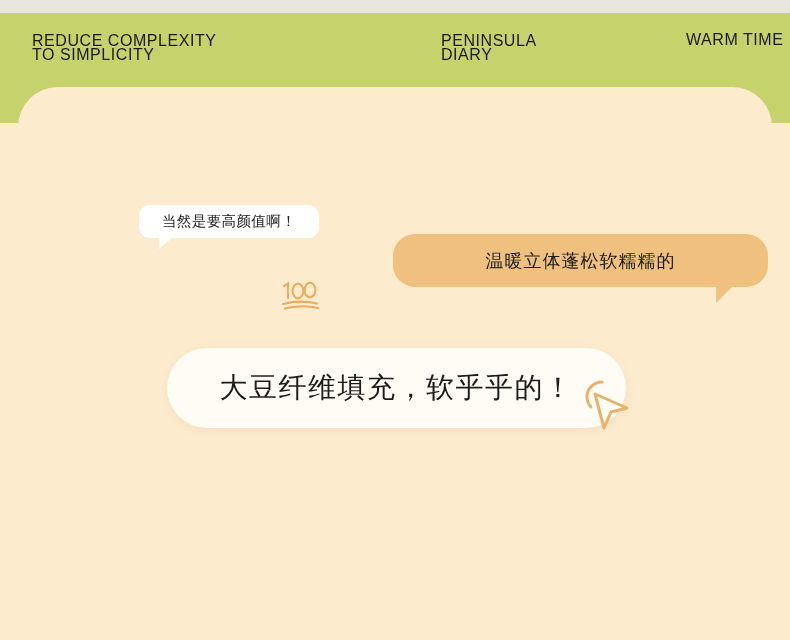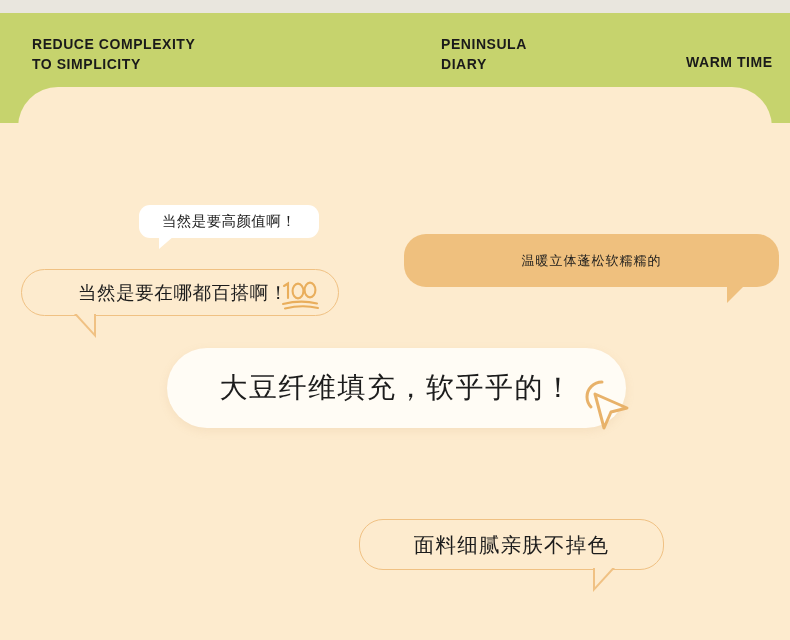--- a/index.html
+++ b/index.html
@@ -34,29 +34,29 @@
     left: 0; top: 13px;
     width: 790px;
     height: 110px;
     background: #C6D36D;
   }
 
   
   .hdr {
     position: absolute;
     color: #1a1a1a;
-    font-size: 14px;
-    font-weight: 700;
+    font-size: 16px;
+    font-weight: 400;
     letter-spacing: 0.55px;
-    line-height: 20px;
+    line-height: 14px;
     white-space: pre-line;
   }
   .hdr-left   { left: 32px;  top: 34px; }
   .hdr-center { left: 397px; top: 34px; margin-left: 44px; }
-  .hdr-right  { left: 686px; top: 52px; }
+  .hdr-right  { left: 686px; top: 33px; }
 
   
   .peach-card {
     position: absolute;
     left: 18px;
     top: 87px;
     width: 754px;
     height: 553px;
     background: #FDEBCE;
     border-radius: 40px 40px 0 0;
@@ -192,23 +192,23 @@
     letter-spacing: 0.4px;
   }
   #bubble-versatile {
     left: 21px; top: 269px;
     width: 318px; height: 47px;
     font-size: 18.5px;
     letter-spacing: 0.6px;
     padding-left: 6px;
   }
   #bubble-warm {
-    left: 404px; top: 234px;
+    left: 393px; top: 234px;
     width: 375px; height: 53px;
-    font-size: 13px;
+    font-size: 18px;
     letter-spacing: 1px;
   }
   #bubble-hero {
     left: 167px; top: 348px;
     width: 459px; height: 80px;
     font-size: 28px;
     letter-spacing: 1.5px;
     font-weight: 400;
   }
   #bubble-cotton {
@@ -269,23 +269,20 @@
   <div class="bubbles">
 
     <div class="bubble b-white" id="bubble-quality">
       <span class="bubble-text">当然是要高颜值啊！</span>
     </div>
 
     <div class="bubble b-tan b-tan-tail-right" id="bubble-warm">
       <span class="bubble-text">温暖立体蓬松软糯糯的</span>
     </div>
 
-    <div class="bubble b-outline b-outline-tail-left" id="bubble-versatile">
-      <span class="bubble-text">当然是要在哪都百搭啊！</span>
-    </div>
 
     <div class="emoji-100">
       <svg viewBox="0 0 44 38" width="44" height="38" aria-hidden="true">
         <g fill="none" stroke="#E9AE5C" stroke-width="2.1" stroke-linecap="round">
           <path d="M7 11 L11 8.5 L11 23"></path>
           <ellipse cx="21" cy="16" rx="5.4" ry="7.4"></ellipse>
           <ellipse cx="33" cy="15" rx="5.4" ry="7.4"></ellipse>
           <path d="M6 29 C16 26.5, 30 26, 40 28.5"></path>
           <path d="M8 33.5 C18 31, 31 30.5, 41 33"></path>
         </g>
@@ -297,18 +294,15 @@
     </div>
 
     <div class="cursor-click">
       <svg viewBox="0 0 66 58" width="66" height="58" aria-hidden="true">
         <path d="M31 8 A15 15 0 0 0 16 23 A15 15 0 0 0 20 33" fill="none" stroke="#E8B26A" stroke-width="3" stroke-linecap="round"></path>
         <path d="M24 20 L56 34 L40 38 L33 54 Z" fill="none" stroke="#E8B26A" stroke-width="3" stroke-linejoin="round" stroke-linecap="round"></path>
       </svg>
     </div>
 
 
-    <div class="bubble b-outline b-outline-tail-right" id="bubble-fabric">
-      <span class="bubble-text">面料细腻亲肤不掉色</span>
-    </div>
 
   </div>
 </div>
 
 </body></html>

